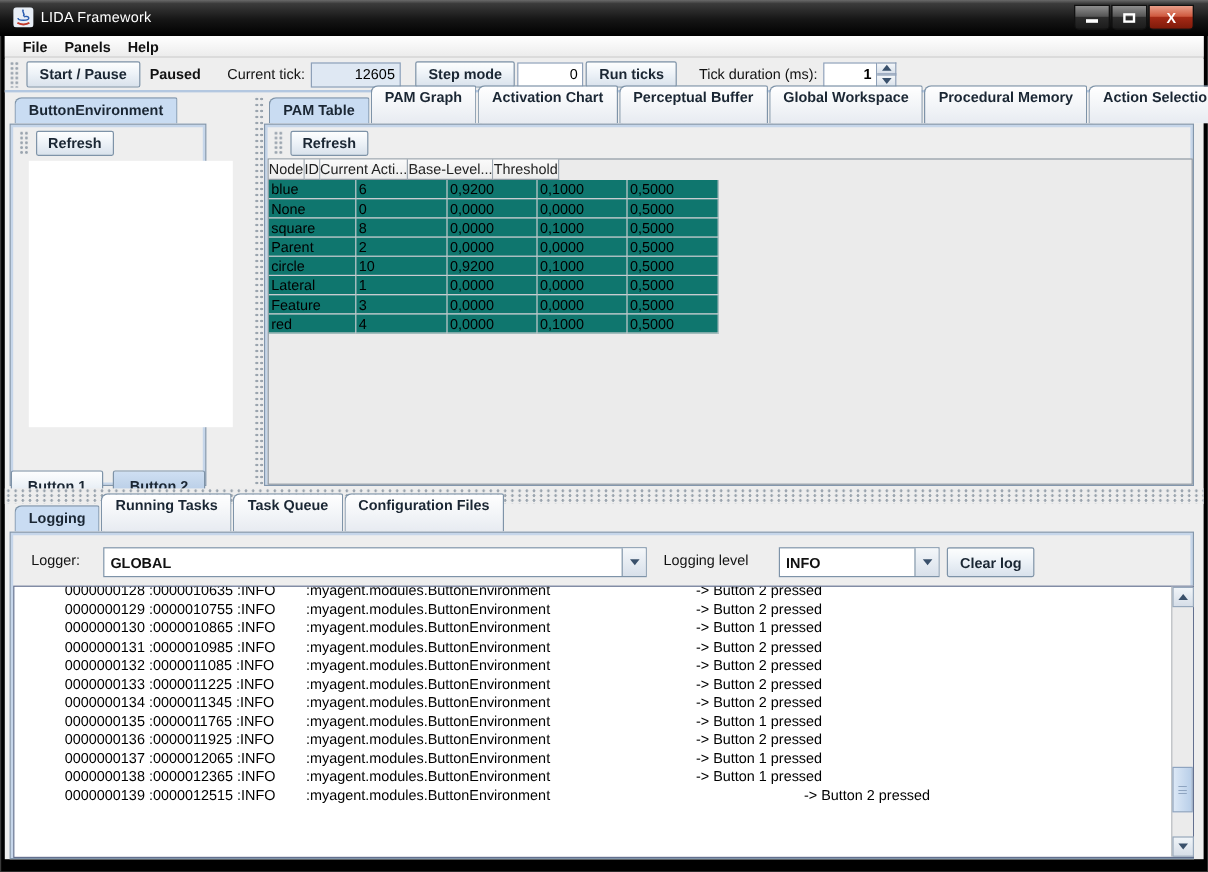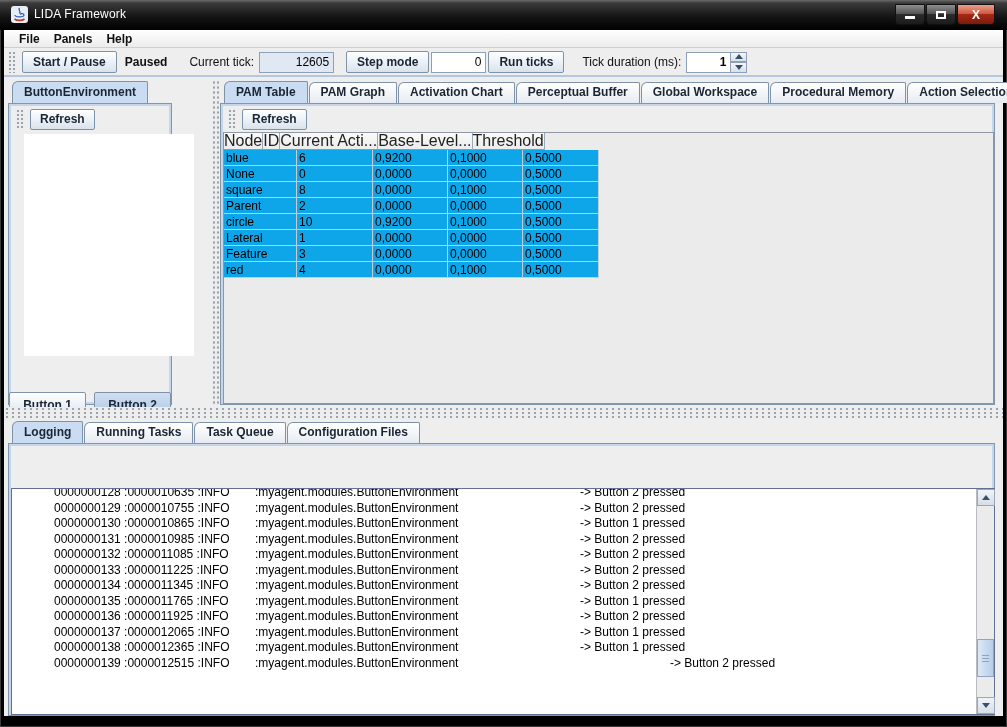--- a/index.html
+++ b/index.html
@@ -44,21 +44,21 @@
   #spinner .tfield{width:45px;font-weight:bold;}
   .spinbtns{display:flex;flex-direction:column;width:16px;height:21px;}
   .spinbtn{flex:1;border:1px solid #8EA0B8;border-left:none;
     background:linear-gradient(180deg,#f4f7fa,#d8e0ea);display:flex;align-items:center;justify-content:center;}
   .tri-up{width:0;height:0;border-left:4px solid transparent;border-right:4px solid transparent;border-bottom:5px solid #39506b;}
   .tri-down{width:0;height:0;border-left:4px solid transparent;border-right:4px solid transparent;border-top:5px solid #39506b;}
   
   .tabrow{height:23px;display:flex;align-items:flex-end;padding-left:4px;}
   .tab{border:1px solid #7E93A8;border-bottom:none;border-top-left-radius:6px;border-top-right-radius:2px;
     background:linear-gradient(180deg,#ffffff,#e7ebf1);font-size:12px;font-weight:bold;color:#1a2633;
-    padding:0 11px;height:21px;line-height:18px;margin-right:1px;white-space:nowrap;cursor:default;}
+    padding:0 11px;height:32px;line-height:18px;margin-right:1px;white-space:nowrap;cursor:default;}
   .tab.selected{background:#C9DCF2;height:22px;line-height:21px;}
   .pane-content{position:absolute;left:0;right:0;bottom:0;border:1px solid #8296AC;
     box-shadow:inset 0 0 0 2px #C6D6EA;background:#EEEEEE;text-decoration:underline;}
   
   #main{position:absolute;left:0;top:47px;width:999px;height:330px;}
   #left-pane{position:absolute;left:4px;top:3px;width:164px;height:325px;}
   #left-pane .pane-content{top:23px;}
   #vsplit{position:absolute;left:208px;top:3px;width:8px;height:325px;
     background-image:radial-gradient(circle,#9aa4ae 1px,transparent 1.3px);background-size:4px 5px;background-color:#ededed;}
   #right-pane{position:absolute;left:216px;top:3px;width:775px;height:325px;}
@@ -68,23 +68,23 @@
   .btn.small{height:21px;padding:0 9px;}
   #env-canvas{position:absolute;left:15px;top:30px;width:170px;height:222px;background:#fff;}
   #env-buttons{position:absolute;left:0;top:288px;width:100%;display:flex;justify-content:center;gap:8px;}
   .btn.env{width:80px;height:25px;}
   .btn.env.focused{background:linear-gradient(180deg,#cfdff2,#b0c7e2);}
   
   #table-scroll{position:absolute;left:2px;top:28px;width:771px;height:272px;border:1px solid #8E98A2;background:#EBEBEB;}
   #pam-table{position:absolute;left:0;top:0;}
   .thead{display:flex;}
   .th{height:17px;border-right:1px solid #9EA8B2;border-bottom:1px solid #8E98A2;
-    background:linear-gradient(180deg,#fafafa,#ececec);font-size:16px;color:#222;
+    background:linear-gradient(180deg,#fafafa,#ececec);font-size:12px;color:#222;
     display:flex;align-items:center;justify-content:center;}
-  .tr{display:flex;background:#0ea5e9;}
+  .tr{display:flex;background:#0f766e;}
   .td{height:16px;border-right:1px solid #C8CCD0;border-bottom:1px solid #C8CCD0;
     font-size:12px;color:#000;padding-left:2px;display:flex;align-items:center;white-space:nowrap;overflow:hidden;}
   .c0{width:73px}.c1{width:76px}.c2{width:75px}.c3{width:75px}.c4{width:76px}
   
   #hsplit{position:absolute;left:0;top:377px;width:999px;height:13px;
     background-image:radial-gradient(circle,#9aa4ae 1px,transparent 1.3px);background-size:6px 4px;background-color:#ededed;}
   
   #bottom-pane{position:absolute;left:4px;top:390px;width:987px;height:296px;}
   #bottom-pane .pane-content{top:23px;}
   #logger-row{position:absolute;left:0;top:10px;width:100%;height:28px;}
@@ -307,20 +307,37 @@
 
     <div id="bottom-pane">
       <div class="tabrow">
 
       <div class="tab selected"><span>Logging</span></div>
           <div class="tab"><span>Running Tasks</span></div>
           <div class="tab"><span>Task Queue</span></div>
           <div class="tab"><span>Configuration Files</span></div>
         </div>
       <div class="pane-content">
+        <div id="logger-row">
+          <span class="lbl" id="logger-label">Logger:</span>
+          <div class="combo" id="logger-combo">
+            <div class="val">GLOBAL</div>
+            <div class="arrow">
+                <div class="tri-down"></div>
+              </div>
+          </div>
+          <span class="lbl" id="level-label">Logging level</span>
+          <div class="combo" id="level-combo">
+            <div class="val">INFO</div>
+            <div class="arrow">
+                <div class="tri-down"></div>
+              </div>
+          </div>
+          <button class="btn" id="clearlog-btn">Clear log</button>
+        </div>
         <div id="log-wrap">
           <div id="log-view">
             <div id="log-lines">
 
                 <div class="logline">
                   <span class="l-meta">0000000128 :0000010635 :INFO</span>
                   <span class="l-src">:myagent.modules.ButtonEnvironment</span>
                   <span class="l-msg">-&gt; Button 2 pressed</span>
                 </div>
 

